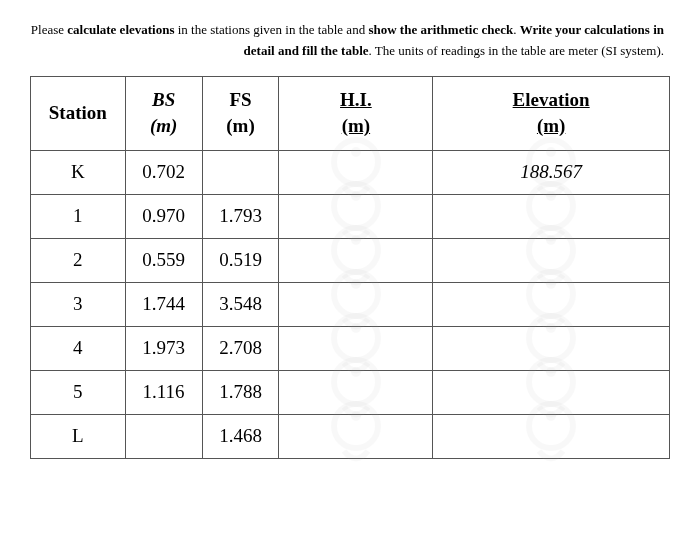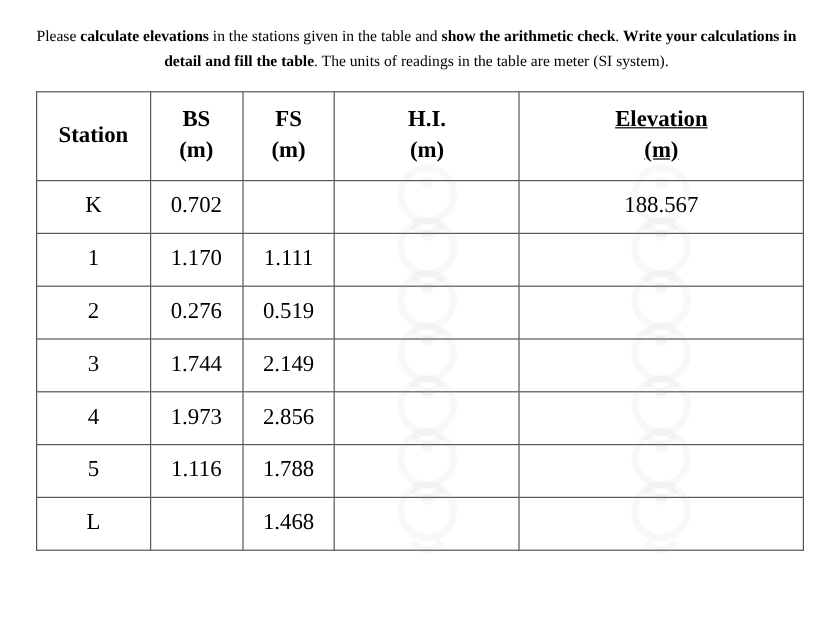--- a/index.html
+++ b/index.html
@@ -15,21 +15,21 @@
       color: #000000;
       padding: 20px 30px;
       width: 694px;
       min-height: 536px;
     }
 
     .instructions {
       font-size: 13px;
       line-height: 1.6;
       margin-bottom: 5px;
-      text-align: center;
+      text-align: right;
     }
 
     .instructions .bold {
       font-weight: bold;
     }
 
     table {
       border-collapse: collapse;
       width: 640px;
       margin: 14px auto;
@@ -56,38 +56,41 @@
     tbody tr {
       height: 44px;
     }
 
     .col-station {
       width: 80px;
     }
 
     .col-bs {
       width: 65px;
+      font-style: italic;
     }
 
     .col-fs {
       width: 65px;
       border-radius: 23px;
     }
 
     .col-hi {
       width: 130px;
+      text-decoration: underline;
     }
 
     .col-elevation {
       width: 200px;
       text-decoration: underline;
     }
 
     .watermark-cell {
       position: relative;
+      font-style: italic;
     }
 
     .watermark {
       position: absolute;
       top: 50%;
       left: 50%;
       transform: translate(-50%, -50%);
       opacity: 0.07;
       width: 80px;
       height: 80px;
@@ -125,79 +128,79 @@
             </svg></div>
         </td>
         <td class="watermark-cell">188.567<div class="watermark"><svg viewBox="0 0 80 80" xmlns="http://www.w3.org/2000/svg">
               <circle cx="40" cy="30" r="22" fill="none" stroke="#aaa" stroke-width="6"></circle>
               <path d="M28 55 Q40 70 52 55" fill="none" stroke="#aaa" stroke-width="6"></path>
               <circle cx="40" cy="20" r="5" fill="#aaa"></circle>
             </svg></div></td>
       </tr>
       <tr>
         <td>1</td>
-        <td>1.170</td>
-        <td>1.111</td>
+        <td>0.970</td>
+        <td>1.793</td>
         <td class="watermark-cell">
           <div class="watermark"><svg viewBox="0 0 80 80" xmlns="http://www.w3.org/2000/svg">
               <circle cx="40" cy="30" r="22" fill="none" stroke="#aaa" stroke-width="6"></circle>
               <path d="M28 55 Q40 70 52 55" fill="none" stroke="#aaa" stroke-width="6"></path>
               <circle cx="40" cy="20" r="5" fill="#aaa"></circle>
             </svg></div>
         </td>
         <td class="watermark-cell">
           <div class="watermark"><svg viewBox="0 0 80 80" xmlns="http://www.w3.org/2000/svg">
               <circle cx="40" cy="30" r="22" fill="none" stroke="#aaa" stroke-width="6"></circle>
               <path d="M28 55 Q40 70 52 55" fill="none" stroke="#aaa" stroke-width="6"></path>
               <circle cx="40" cy="20" r="5" fill="#aaa"></circle>
             </svg></div>
         </td>
       </tr>
       <tr>
         <td>2</td>
-        <td>0.276</td>
+        <td>0.559</td>
         <td>0.519</td>
         <td class="watermark-cell">
           <div class="watermark"><svg viewBox="0 0 80 80" xmlns="http://www.w3.org/2000/svg">
               <circle cx="40" cy="30" r="22" fill="none" stroke="#aaa" stroke-width="6"></circle>
               <path d="M28 55 Q40 70 52 55" fill="none" stroke="#aaa" stroke-width="6"></path>
               <circle cx="40" cy="20" r="5" fill="#aaa"></circle>
             </svg></div>
         </td>
         <td class="watermark-cell">
           <div class="watermark"><svg viewBox="0 0 80 80" xmlns="http://www.w3.org/2000/svg">
               <circle cx="40" cy="30" r="22" fill="none" stroke="#aaa" stroke-width="6"></circle>
               <path d="M28 55 Q40 70 52 55" fill="none" stroke="#aaa" stroke-width="6"></path>
               <circle cx="40" cy="20" r="5" fill="#aaa"></circle>
             </svg></div>
         </td>
       </tr>
       <tr>
         <td>3</td>
         <td>1.744</td>
-        <td>2.149</td>
+        <td>3.548</td>
         <td class="watermark-cell">
           <div class="watermark"><svg viewBox="0 0 80 80" xmlns="http://www.w3.org/2000/svg">
               <circle cx="40" cy="30" r="22" fill="none" stroke="#aaa" stroke-width="6"></circle>
               <path d="M28 55 Q40 70 52 55" fill="none" stroke="#aaa" stroke-width="6"></path>
               <circle cx="40" cy="20" r="5" fill="#aaa"></circle>
             </svg></div>
         </td>
         <td class="watermark-cell">
           <div class="watermark"><svg viewBox="0 0 80 80" xmlns="http://www.w3.org/2000/svg">
               <circle cx="40" cy="30" r="22" fill="none" stroke="#aaa" stroke-width="6"></circle>
               <path d="M28 55 Q40 70 52 55" fill="none" stroke="#aaa" stroke-width="6"></path>
               <circle cx="40" cy="20" r="5" fill="#aaa"></circle>
             </svg></div>
         </td>
       </tr>
       <tr>
         <td>4</td>
         <td>1.973</td>
-        <td>2.856</td>
+        <td>2.708</td>
         <td class="watermark-cell">
           <div class="watermark"><svg viewBox="0 0 80 80" xmlns="http://www.w3.org/2000/svg">
               <circle cx="40" cy="30" r="22" fill="none" stroke="#aaa" stroke-width="6"></circle>
               <path d="M28 55 Q40 70 52 55" fill="none" stroke="#aaa" stroke-width="6"></path>
               <circle cx="40" cy="20" r="5" fill="#aaa"></circle>
             </svg></div>
         </td>
         <td class="watermark-cell">
           <div class="watermark"><svg viewBox="0 0 80 80" xmlns="http://www.w3.org/2000/svg">
               <circle cx="40" cy="30" r="22" fill="none" stroke="#aaa" stroke-width="6"></circle>

